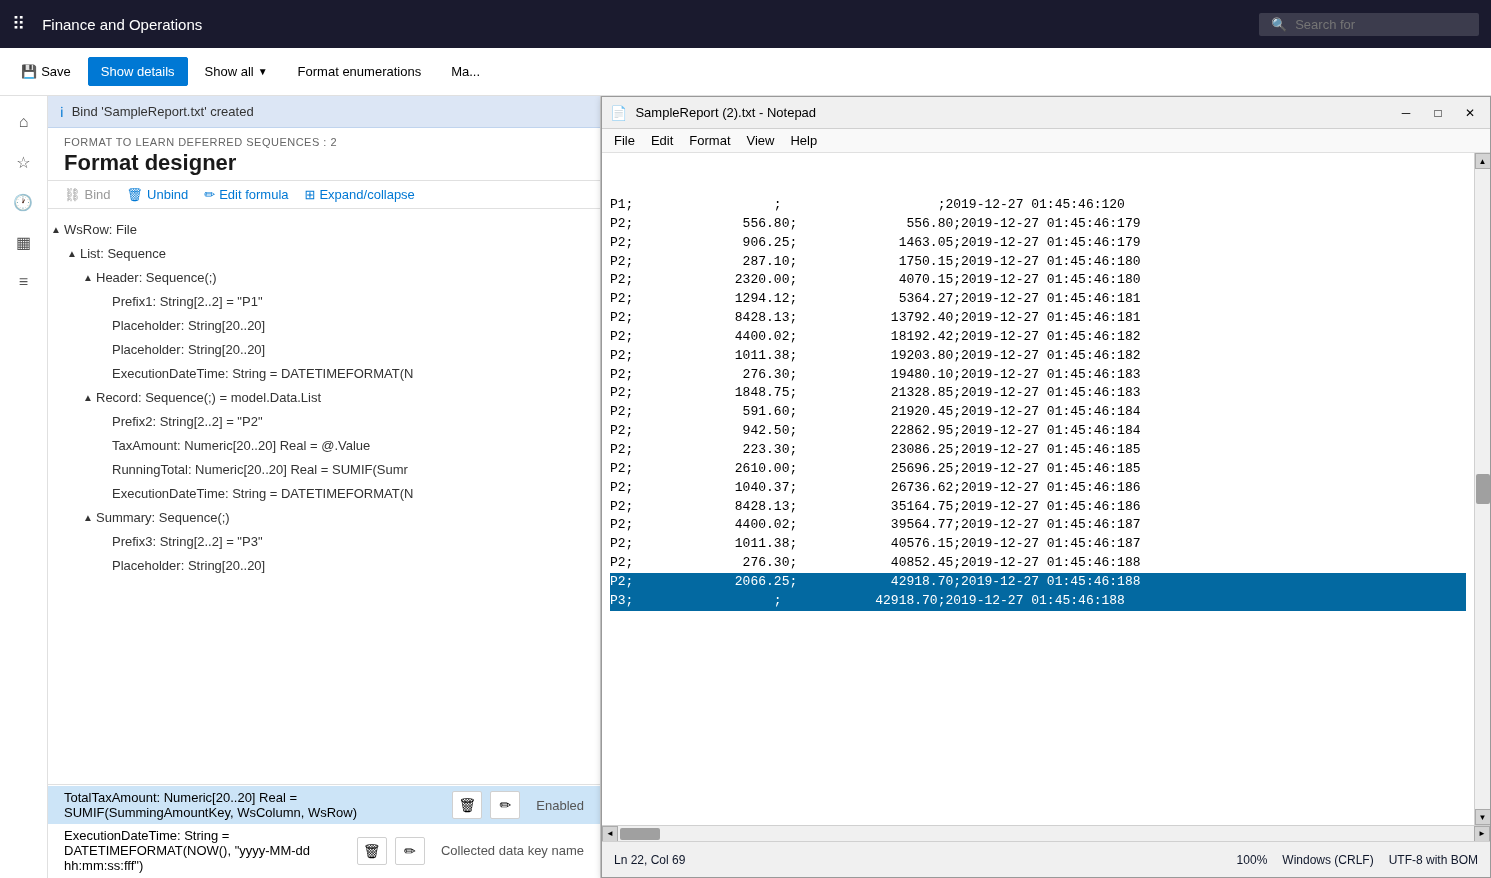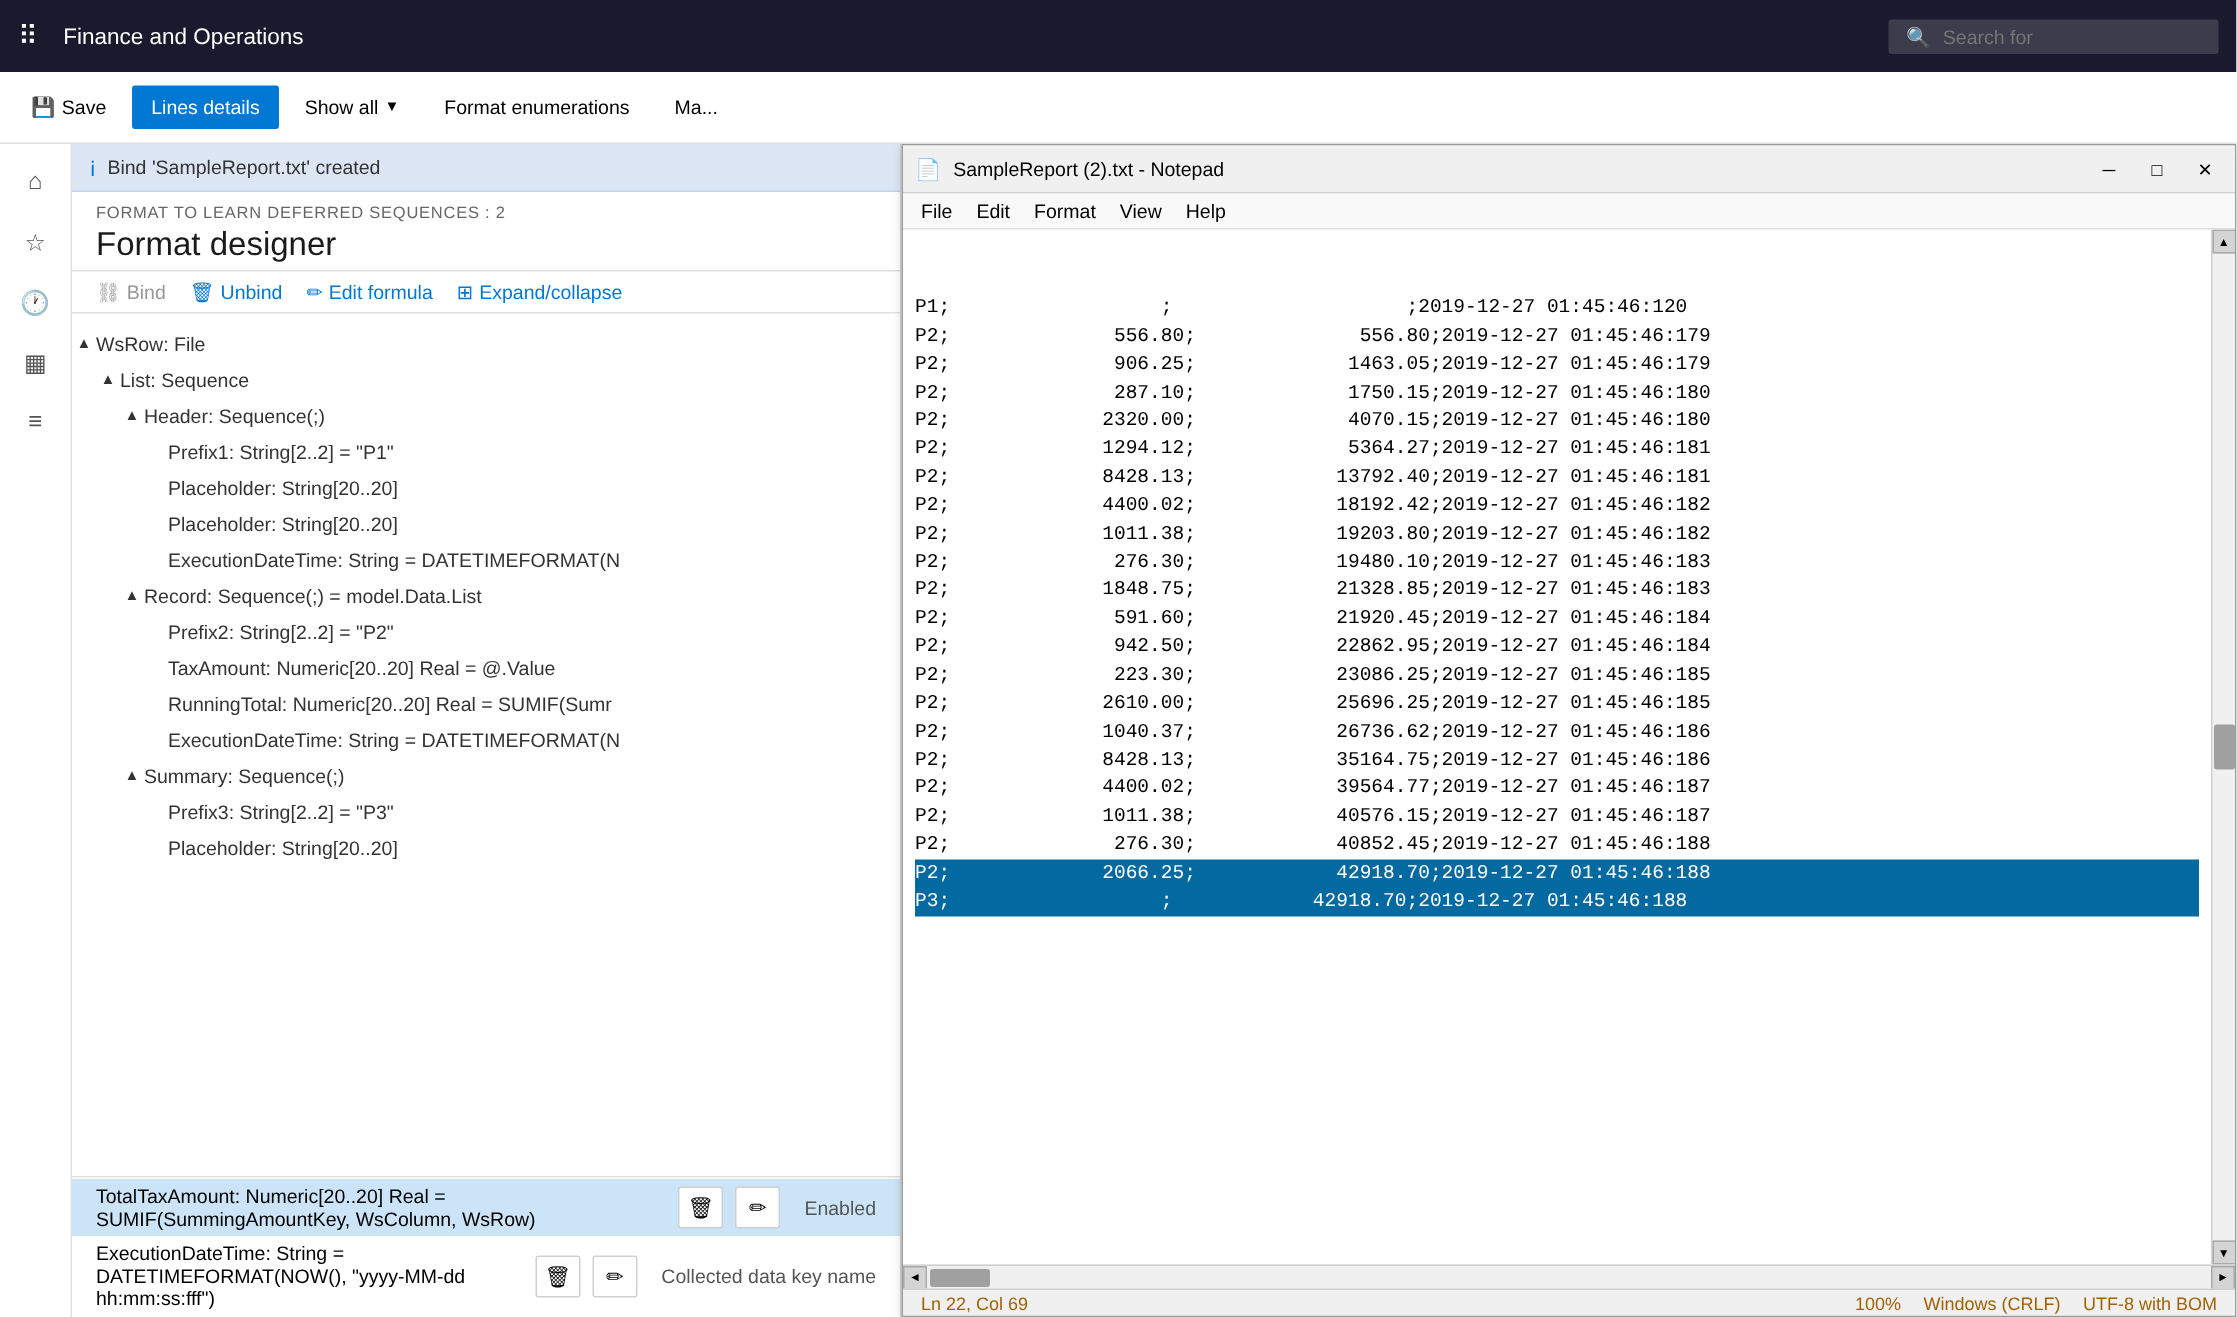--- a/index.html
+++ b/index.html
@@ -107,21 +107,21 @@
     }
     .panel-subtitle {
       font-size: 11px;
       color: #666;
       text-transform: uppercase;
       letter-spacing: 0.5px;
       margin-bottom: 2px;
     }
     .panel-title {
       font-size: 22px;
-      font-weight: 400;
+      font-weight: 700;
       color: #1a1a1a;
     }
 
     
     .action-bar {
       display: flex;
       align-items: center;
       gap: 16px;
       padding: 6px 16px;
       border-bottom: 1px solid #e0e0e0;
@@ -268,26 +268,26 @@
       padding: 4px 8px;
       line-height: 1.5;
       white-space: pre;
     }
     .notepad-line { display: block; line-height: 1.45; }
     .notepad-line.highlighted { background: #0369a1; color: white; }
 
     .notepad-statusbar {
       background: #f0f0f0;
       border-top: 1px solid #d0d0d0;
-      height: 18px;
+      height: 36px;
       display: flex;
       align-items: center;
       padding: 0 12px;
       font-size: 12px;
-      color: #a16207;
+      color: #0f172a;
       gap: 32px;
     }
     .notepad-statusbar-right {
       display: flex;
       gap: 15px;
       margin-left: auto;
     }
 
     .notepad-scrollbar-x {
       height: 16px;
@@ -310,21 +310,21 @@
     <input style="background: transparent; border: none; outline: none; color: white; font-size: 13px; width: 160px;" placeholder="Search for">
   </div>
 </div>
 
 <div class="toolbar">
   <button class="toolbar-btn">
     <span>💾</span>
     <span>Save</span>
   </button>
   <button class="toolbar-btn primary">
-    <span>Lines details</span>
+    <span>Show details</span>
   </button>
   <button class="toolbar-btn">
     <span>Show all</span>
     <span class="chevron">▼</span>
   </button>
   <button class="toolbar-btn">
     <span>Format enumerations</span>
   </button>
   <button class="toolbar-btn">
     <span>Ma...</span>

